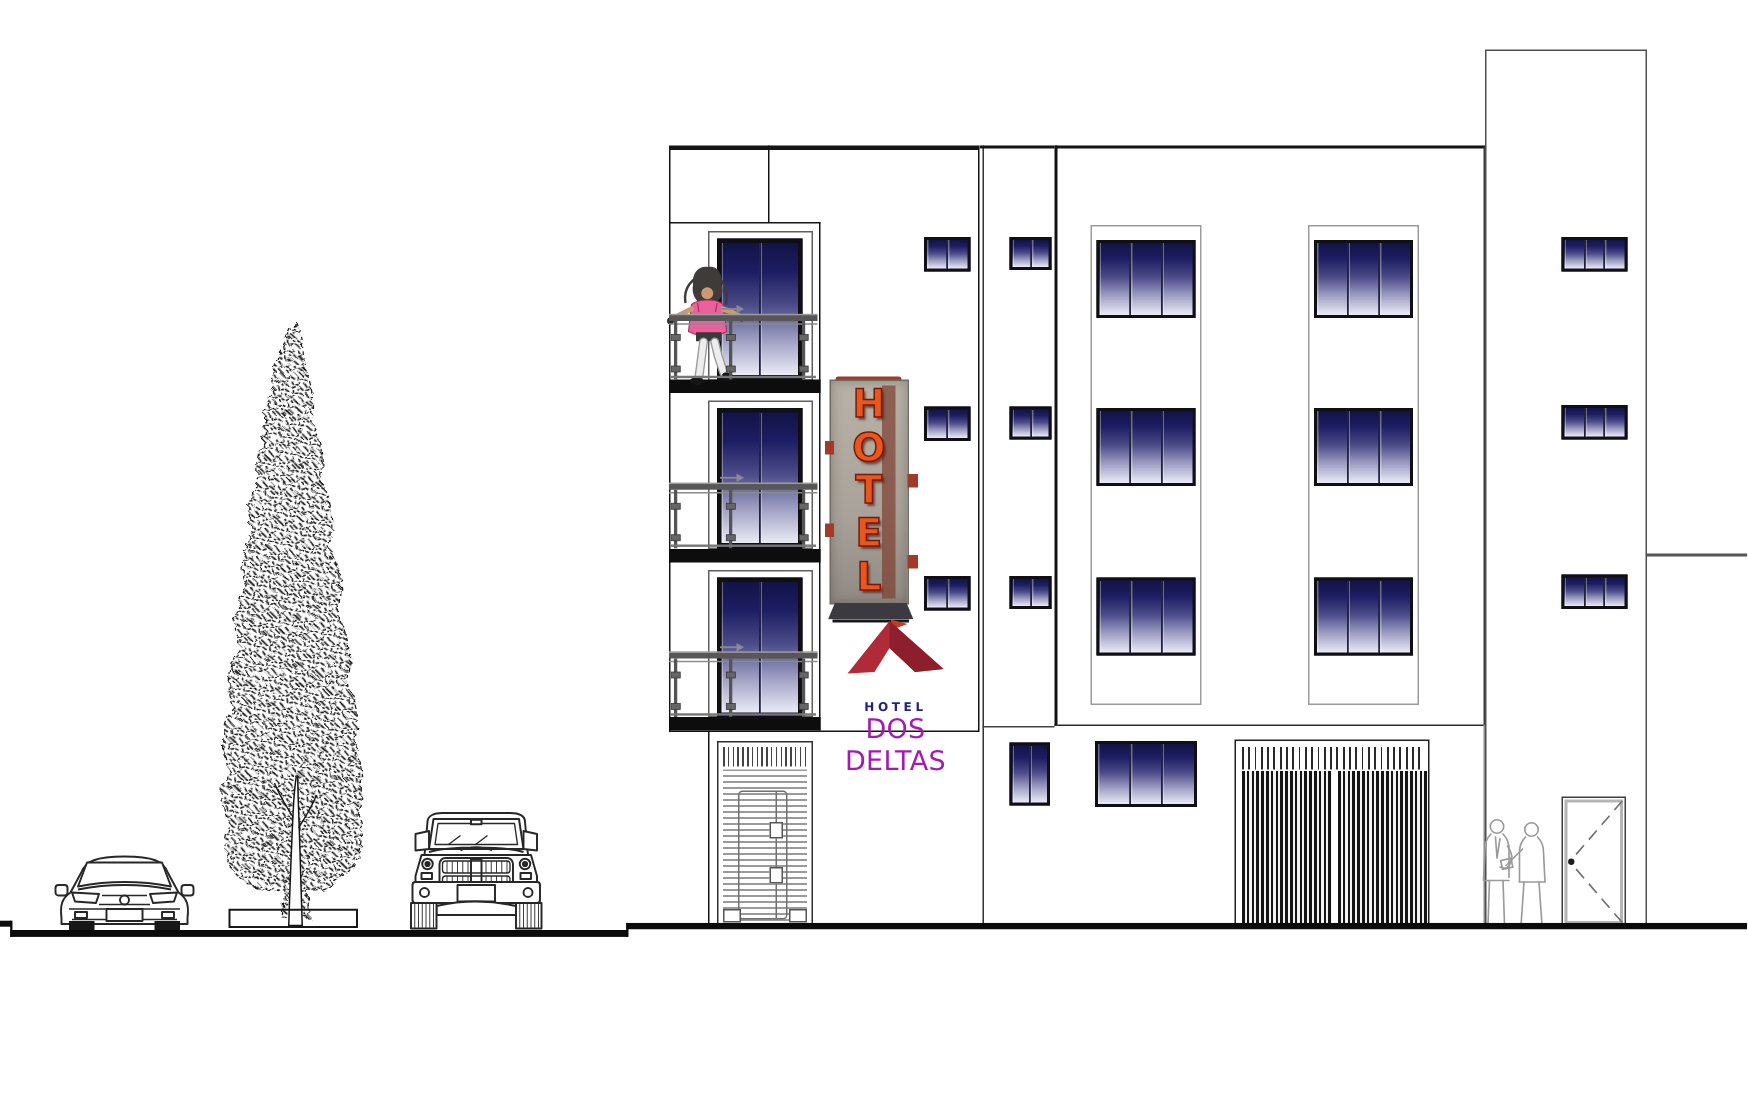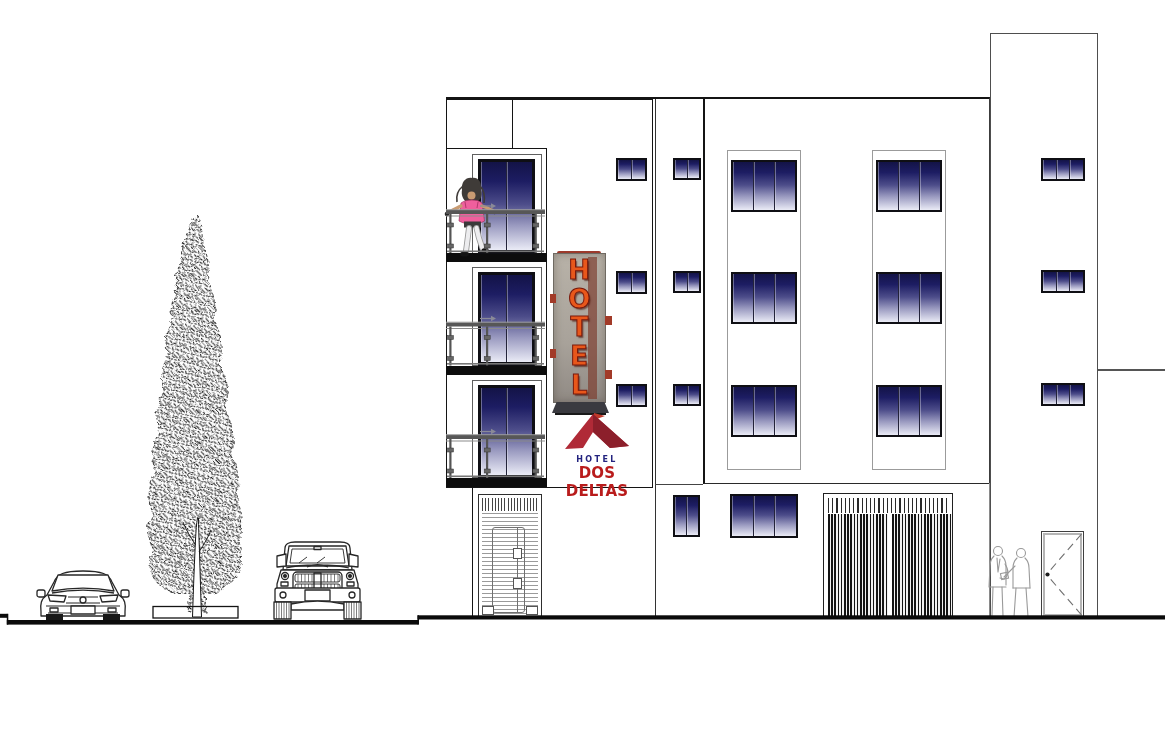--- a/index.html
+++ b/index.html
@@ -37,22 +37,22 @@
   #sign{left:553px;top:252.5px;width:52.5px;height:150px;background:linear-gradient(180deg,#b8b2a8,#a8a29a 60%,#908a84);border:1px solid #6f6a62;box-sizing:border-box;box-shadow:inset 0 0 8px rgba(60,50,40,.35);}
   #sign .pole{position:absolute;left:34px;top:3px;bottom:3px;width:9px;background:rgba(125,62,48,.7);}
   #sign .letters{position:absolute;inset:2px 0;display:flex;flex-direction:column;justify-content:space-around;align-items:center;}
   #sign .letters span{font-weight:800;font-size:26px;line-height:26px;color:var(--sign-letter,#e8571b);-webkit-text-stroke:1px #78170a;text-shadow:1.5px 2px 1.5px rgba(70,15,5,.6);}
   .sign-tab{position:absolute;background:#a23a28;}
   #sign-top{left:557px;top:251px;width:44px;height:6px;background:#9c3a2c;border-radius:2px;}
   #sign-bracket{left:552px;top:402px;width:57px;height:11px;background:#3a3a40;clip-path:polygon(8% 0,92% 0,100% 100%,0 100%);}
   #sign-bracket-line{left:555px;top:412.5px;width:51px;height:2px;background:#191919;}
   
   #logo{left:556px;top:411px;width:82px;height:66px;text-align:center;}
-  #logo .t1{margin-top:44px;font-size:8px;letter-spacing:2.4px;font-weight:700;color:var(--logo-navy,#23237f);}
-  #logo .t2{font-size:15px;letter-spacing:.2px;font-weight:700;color:#b91c1c;}
+  #logo .t1{margin-top:56px;font-size:8px;letter-spacing:2.4px;font-weight:700;color:var(--logo-navy,#23237f);}
+  #logo .t2{font-size:18px;letter-spacing:.2px;font-weight:400;color:#a21caf;}
   #logo svg{position:absolute;left:7px;top:1px;}
   #art{position:absolute;left:0;top:0;pointer-events:none;}
 </style>
 </head>
 <body>
 
 <div id="canvas">
 
   <div class="abs" id="right-tower"></div>
   <div class="ln" style="left:655px;top:97px;width:1px;height:521px;background:#333"></div>

